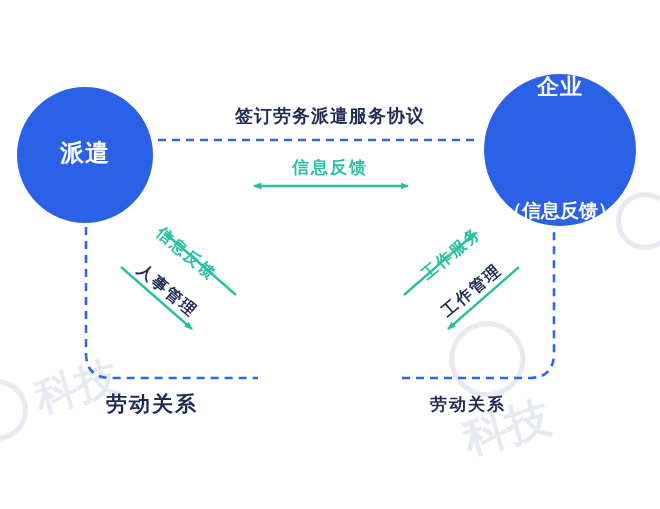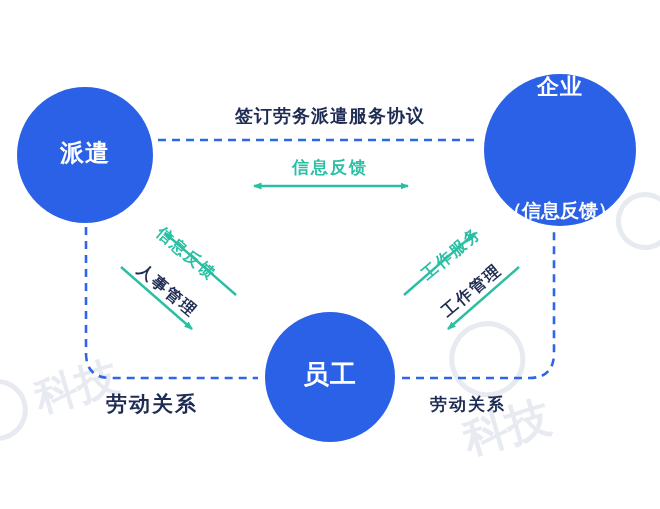--- a/index.html
+++ b/index.html
@@ -96,17 +96,14 @@
   <div class="lbl lbl-labor">劳动关系</div>
   <div class="lbl lbl-work">劳动关系</div>
 
   <div class="node node-dispatch">
     <span>派遣</span>
   </div>
   <div class="node node-enterprise">
     <span>企业</span>
     <span class="sub">（信息反馈）</span>
   </div>
-  <div class="node node-employee">
-    <span>员工</span>
-  </div>
 
 </div>
 
 </body></html>

